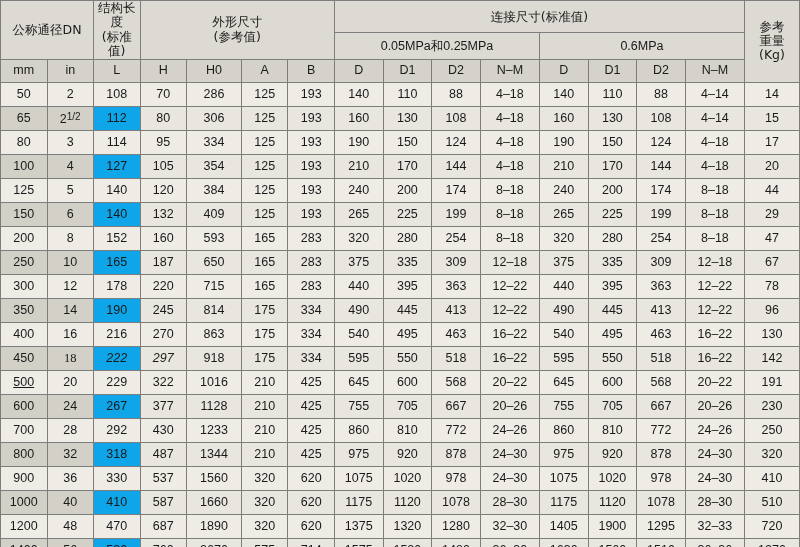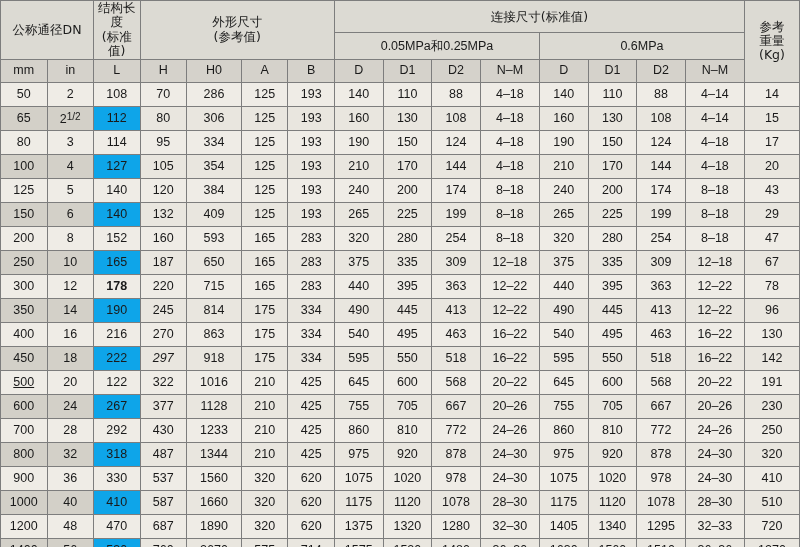--- a/index.html
+++ b/index.html
@@ -236,21 +236,21 @@
           <td class="body-cell" style="height: 23px;">125</td>
           <td class="body-cell" style="height: 23px;">193</td>
           <td class="body-cell" style="height: 23px;">240</td>
           <td class="body-cell" style="height: 23px;">200</td>
           <td class="body-cell" style="height: 23px;">174</td>
           <td class="body-cell" style="height: 23px;">8–18</td>
           <td class="body-cell" style="height: 23px;">240</td>
           <td class="body-cell" style="height: 23px;">200</td>
           <td class="body-cell" style="height: 23px;">174</td>
           <td class="body-cell" style="height: 23px;">8–18</td>
-          <td class="weight-cell body-cell" style="height: 23px;">43</td>
+          <td class="weight-cell body-cell" style="height: 23px;">44</td>
         </tr>
         <tr class="row-alt">
           <td class="dn-cell body-cell" style="height: 23px;">150</td>
           <td class="dn-cell body-cell" style="height: 23px;">6</td>
           <td class="len-cell body-cell" style="height: 23px;">140</td>
           <td class="body-cell" style="height: 23px;">132</td>
           <td class="body-cell" style="height: 23px;">409</td>
           <td class="body-cell" style="height: 23px;">125</td>
           <td class="body-cell" style="height: 23px;">193</td>
           <td class="body-cell" style="height: 23px;">265</td>
@@ -295,21 +295,21 @@
           <td class="body-cell" style="height: 23px;">12–18</td>
           <td class="body-cell" style="height: 23px;">375</td>
           <td class="body-cell" style="height: 23px;">335</td>
           <td class="body-cell" style="height: 23px;">309</td>
           <td class="body-cell" style="height: 23px;">12–18</td>
           <td class="weight-cell body-cell" style="height: 23px;">67</td>
         </tr>
         <tr>
           <td class="dn-cell body-cell" style="height: 23px;">300</td>
           <td class="dn-cell body-cell" style="height: 23px; border-radius: 8px;">12</td>
-          <td class="len-cell body-cell" style="height: 23px; font-weight: bold;">178</td>
+          <td class="len-cell body-cell" style="height: 23px;">178</td>
           <td class="body-cell" style="height: 23px;">220</td>
           <td class="body-cell" style="height: 23px;">715</td>
           <td class="body-cell" style="height: 23px;">165</td>
           <td class="body-cell" style="height: 23px;">283</td>
           <td class="body-cell" style="height: 23px;">440</td>
           <td class="body-cell" style="height: 23px;">395</td>
           <td class="body-cell" style="height: 23px;">363</td>
           <td class="body-cell" style="height: 23px;">12–22</td>
           <td class="body-cell" style="height: 23px;">440</td>
           <td class="body-cell" style="height: 23px;">395</td>
@@ -348,40 +348,40 @@
           <td class="body-cell" style="height: 23px;">463</td>
           <td class="body-cell" style="height: 23px;">16–22</td>
           <td class="body-cell" style="height: 23px;">540</td>
           <td class="body-cell" style="height: 23px;">495</td>
           <td class="body-cell" style="height: 23px;">463</td>
           <td class="body-cell" style="height: 23px;">16–22</td>
           <td class="weight-cell body-cell" style="height: 23px;">130</td>
         </tr>
         <tr class="row-alt">
           <td class="dn-cell body-cell" style="height: 23px;">450</td>
-          <td class="dn-cell body-cell" style="height: 23px;">18</td>
-          <td class="len-cell body-cell" style="height: 23px;">222</td>
+          <td class="dn-cell body-cell" style="height: 23px; font-family: Liberation Serif, serif;">18</td>
+          <td class="len-cell body-cell" style="height: 23px; font-style: italic;">222</td>
           <td class="body-cell" style="height: 23px; font-style: italic;">297</td>
           <td class="body-cell" style="height: 23px;">918</td>
           <td class="body-cell" style="height: 23px;">175</td>
           <td class="body-cell" style="height: 23px;">334</td>
           <td class="body-cell" style="height: 23px;">595</td>
           <td class="body-cell" style="height: 23px;">550</td>
           <td class="body-cell" style="height: 23px;">518</td>
           <td class="body-cell" style="height: 23px;">16–22</td>
           <td class="body-cell" style="height: 23px;">595</td>
           <td class="body-cell" style="height: 23px;">550</td>
           <td class="body-cell" style="height: 23px;">518</td>
           <td class="body-cell" style="height: 23px;">16–22</td>
           <td class="weight-cell body-cell" style="height: 23px;">142</td>
         </tr>
         <tr>
           <td class="dn-cell body-cell" style="height: 23px; text-decoration: underline;">500</td>
           <td class="dn-cell body-cell" style="height: 23px;">20</td>
-          <td class="len-cell body-cell" style="height: 23px;">122</td>
+          <td class="len-cell body-cell" style="height: 23px;">229</td>
           <td class="body-cell" style="height: 23px; margin-top: 28px;">322</td>
           <td class="body-cell" style="height: 23px;">1016</td>
           <td class="body-cell" style="height: 23px;">210</td>
           <td class="body-cell" style="height: 23px;">425</td>
           <td class="body-cell" style="height: 23px;">645</td>
           <td class="body-cell" style="height: 23px;">600</td>
           <td class="body-cell" style="height: 23px;">568</td>
           <td class="body-cell" style="height: 23px;">20–22</td>
           <td class="body-cell" style="height: 23px;">645</td>
           <td class="body-cell" style="height: 23px;">600</td>
@@ -485,21 +485,21 @@
           <td class="len-cell body-cell" style="height: 23px;">470</td>
           <td class="body-cell" style="height: 23px;">687</td>
           <td class="body-cell" style="height: 23px;">1890</td>
           <td class="body-cell" style="height: 23px;">320</td>
           <td class="body-cell" style="height: 23px;">620</td>
           <td class="body-cell" style="height: 23px;">1375</td>
           <td class="body-cell" style="height: 23px;">1320</td>
           <td class="body-cell" style="height: 23px;">1280</td>
           <td class="body-cell" style="height: 23px;">32–30</td>
           <td class="body-cell" style="height: 23px;">1405</td>
-          <td class="body-cell" style="height: 23px;">1340</td>
+          <td class="body-cell" style="height: 23px;">1900</td>
           <td class="body-cell" style="height: 23px;">1295</td>
           <td class="body-cell" style="height: 23px;">32–33</td>
           <td class="weight-cell body-cell" style="height: 23px;">720</td>
         </tr>
         <tr class="row-alt">
           <td class="dn-cell body-cell" style="height: 23px;">1400</td>
           <td class="dn-cell body-cell" style="height: 23px;">56</td>
           <td class="len-cell body-cell" style="height: 23px;">530</td>
           <td class="body-cell" style="height: 23px;">760</td>
           <td class="body-cell" style="height: 23px;">2670</td>

